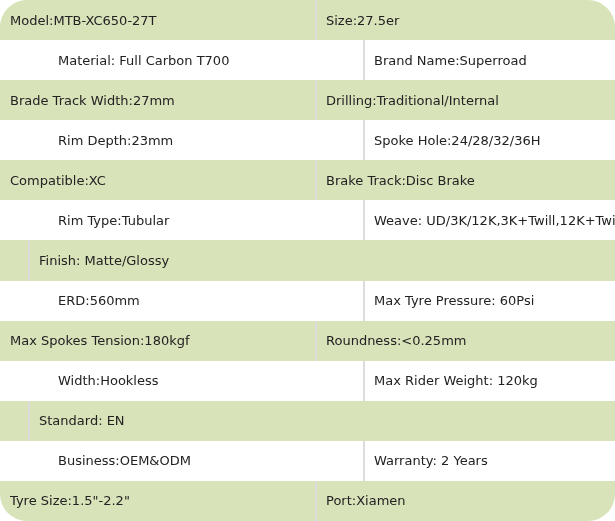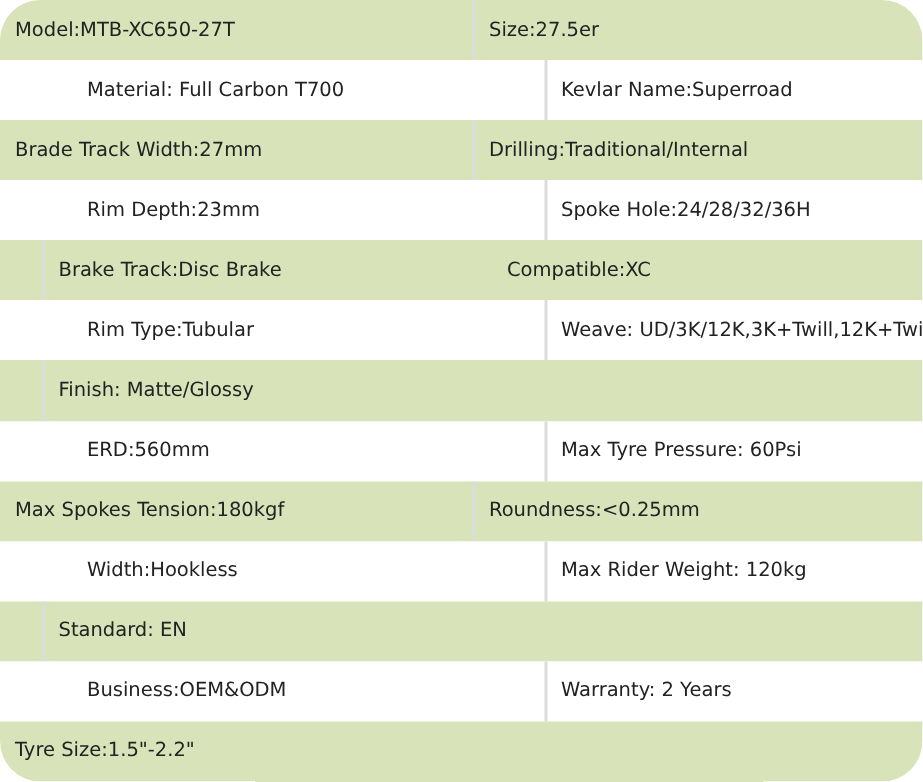--- a/index.html
+++ b/index.html
@@ -41,33 +41,33 @@
 </head>
 <body>
 
 <div class="spec-table">
   <div class="row green">
     <div class="cell left">Model:MTB-XC650-27T</div>
     <div class="cell right">Size:27.5er</div>
   </div>
   <div class="row white">
     <div class="cell left">Material: Full Carbon T700</div>
-    <div class="cell right">Kevlar Name:Superroad</div>
+    <div class="cell right">Brand Name:Superroad</div>
   </div>
   <div class="row green">
     <div class="cell left">Brade Track Width:27mm</div>
     <div class="cell right">Drilling:Traditional/Internal</div>
   </div>
   <div class="row white">
     <div class="cell left">Rim Depth:23mm</div>
     <div class="cell right">Spoke Hole:24/28/32/36H</div>
   </div>
   <div class="row green">
+    <div class="cell left">Compatible:XC</div>
     <div class="cell right">Brake Track:Disc Brake</div>
-    <div class="cell left">Compatible:XC</div>
   </div>
   <div class="row white">
     <div class="cell left">Rim Type:Tubular</div>
     <div class="cell right">Weave: UD/3K/12K,3K+Twill,12K+Twill,Kevlar</div>
   </div>
   <div class="row green">
     <div class="cell right">Finish: Matte/Glossy</div>
   </div>
   <div class="row white">
     <div class="cell left">ERD:560mm</div>
@@ -83,14 +83,15 @@
   </div>
   <div class="row green">
     <div class="cell right">Standard: EN</div>
   </div>
   <div class="row white">
     <div class="cell left">Business:OEM&amp;ODM</div>
     <div class="cell right">Warranty: 2 Years</div>
   </div>
   <div class="row green">
     <div class="cell left">Tyre Size:1.5"-2.2"</div>
+    <div class="cell right">Port:Xiamen</div>
   </div>
 </div>
 
 </body></html>

